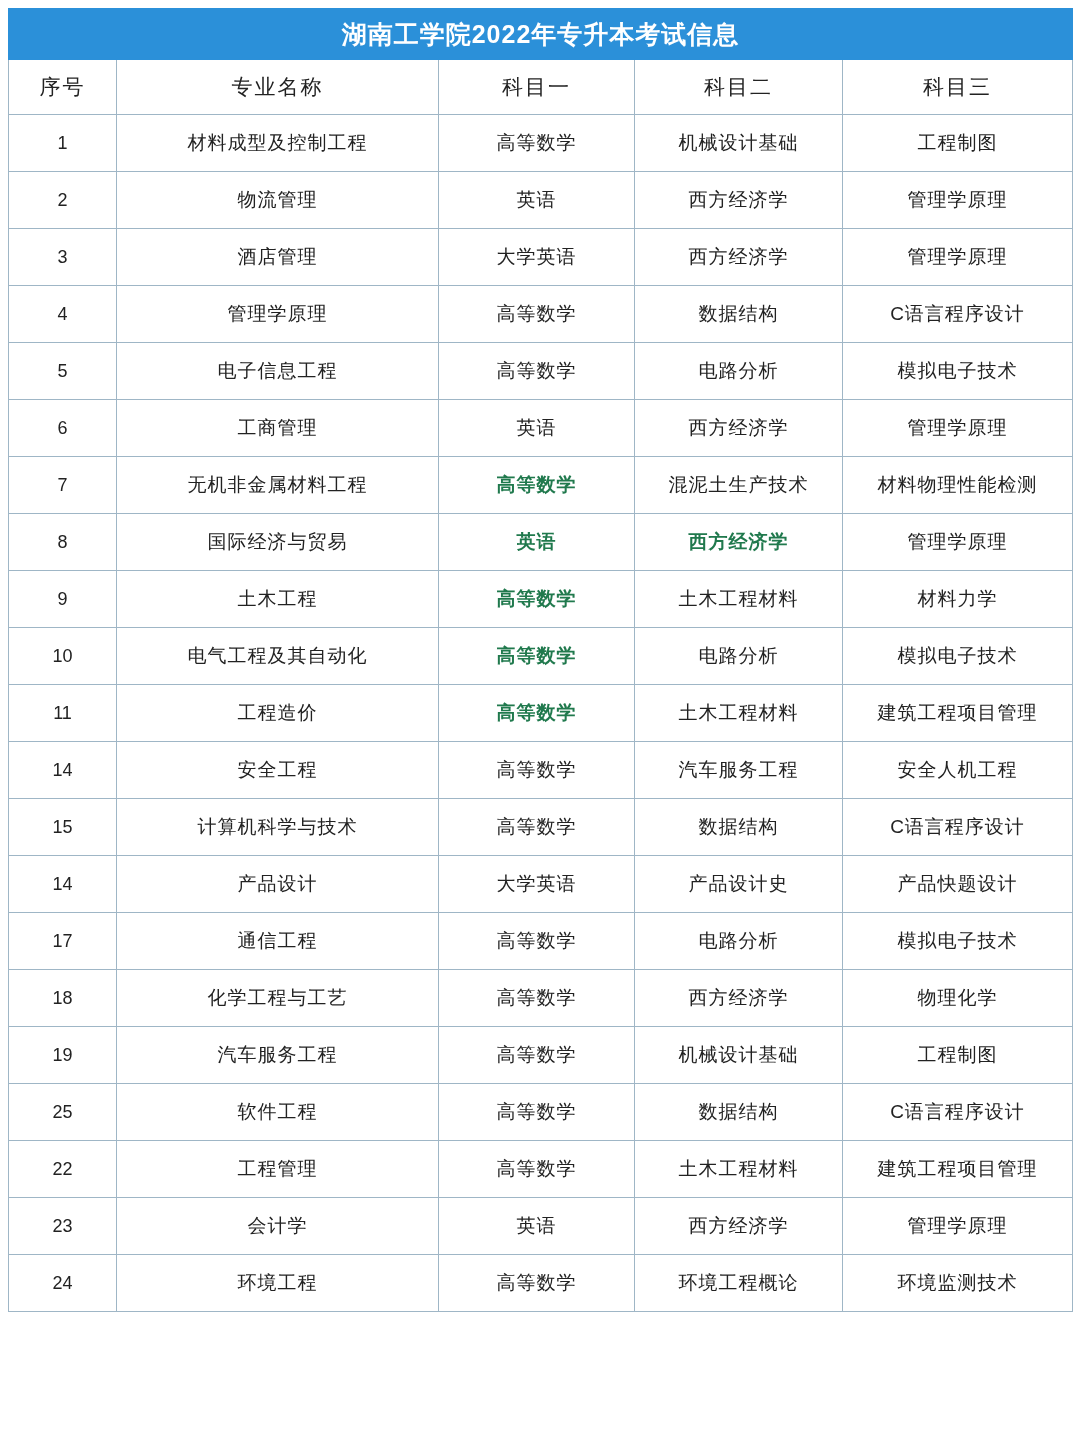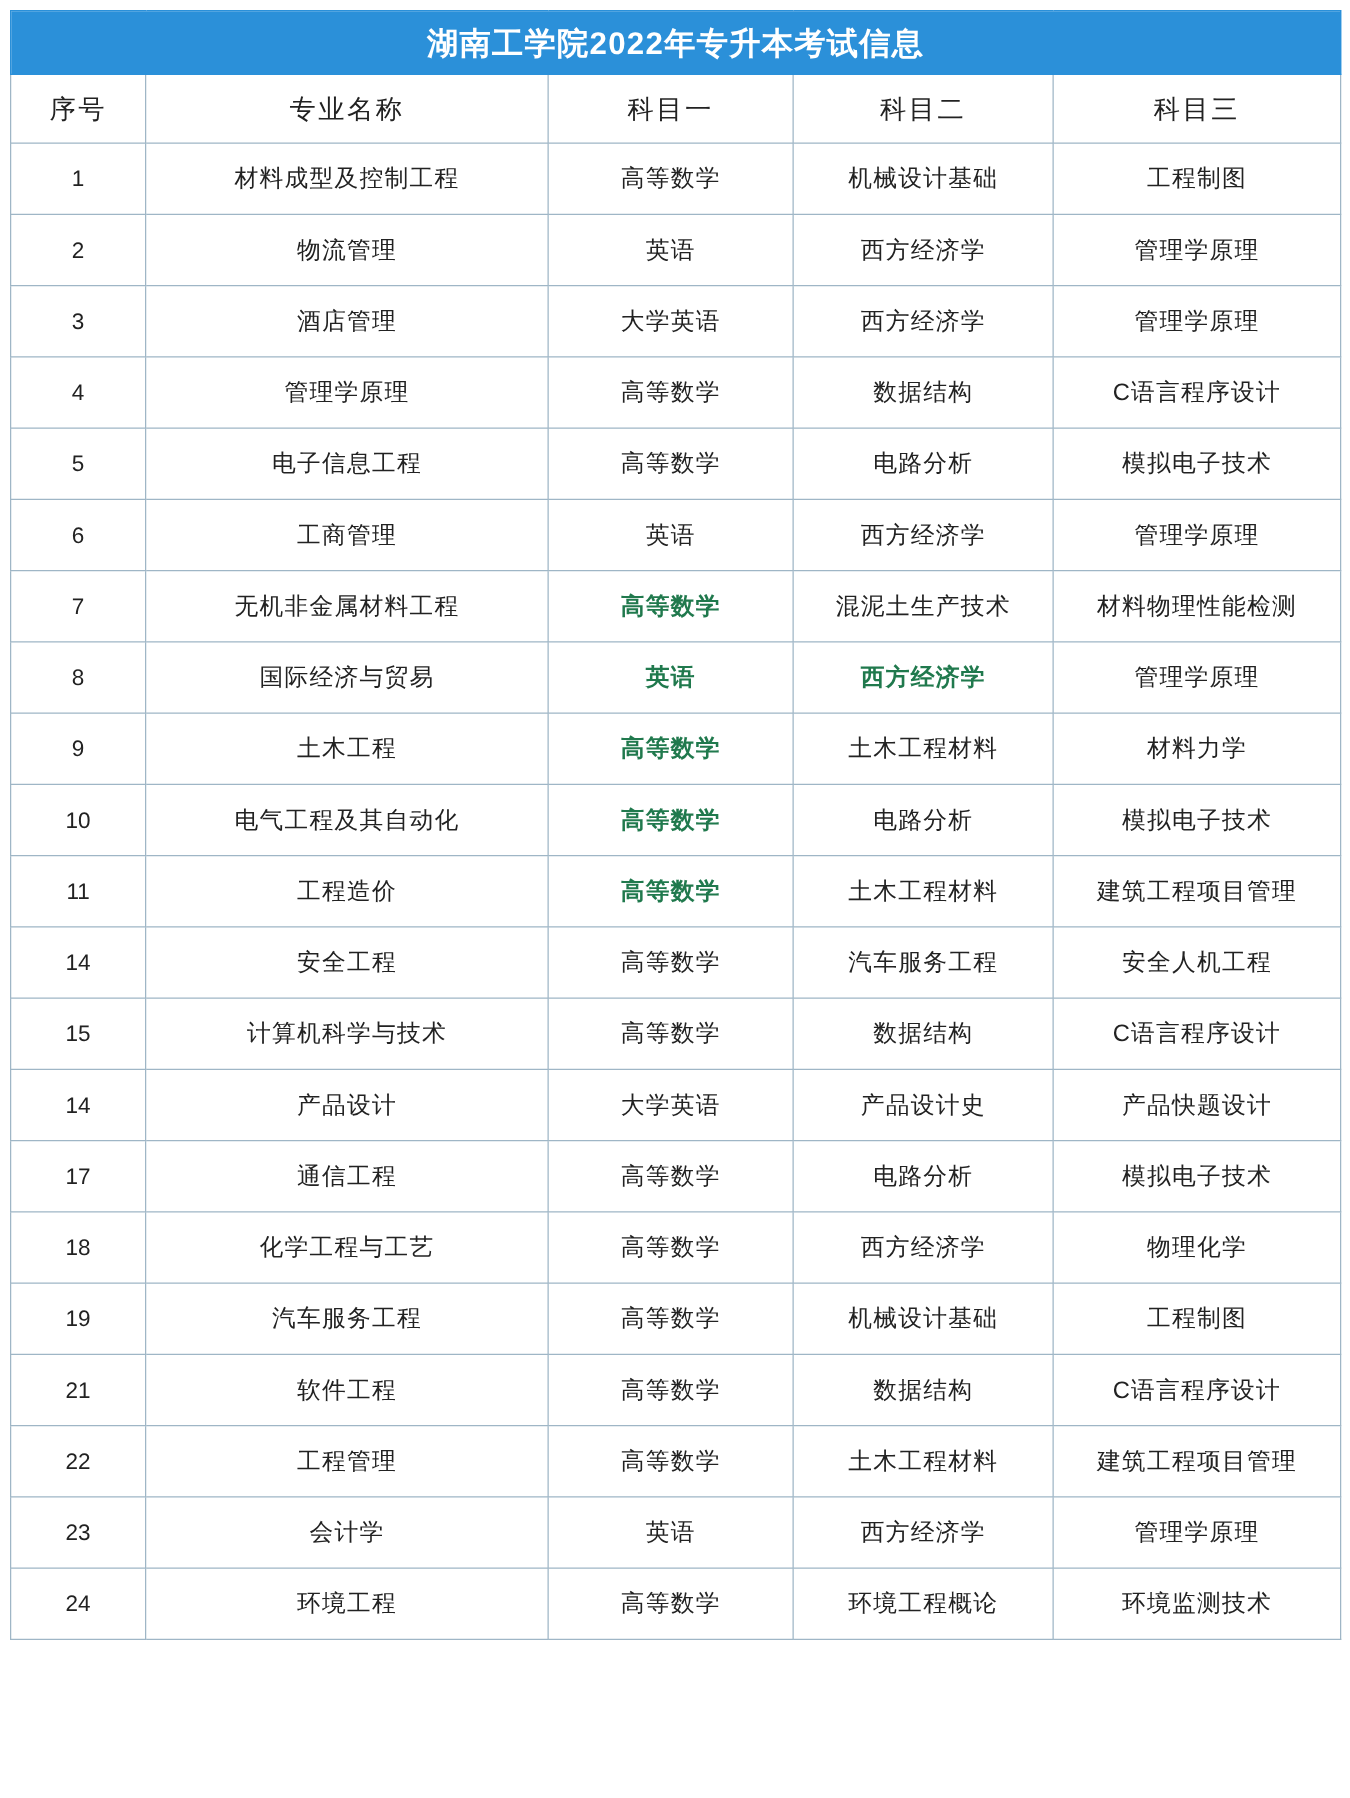--- a/index.html
+++ b/index.html
@@ -229,21 +229,21 @@
           <td class="">物理化学</td>
         </tr>
         <tr>
           <td class="idx">19</td>
           <td class="">汽车服务工程</td>
           <td class="">高等数学</td>
           <td class="">机械设计基础</td>
           <td class="">工程制图</td>
         </tr>
         <tr>
-          <td class="idx">21</td>
+          <td class="idx">25</td>
           <td class="">软件工程</td>
           <td class="">高等数学</td>
           <td class="">数据结构</td>
           <td class="">C语言程序设计</td>
         </tr>
         <tr>
           <td class="idx">22</td>
           <td class="">工程管理</td>
           <td class="">高等数学</td>
           <td class="">土木工程材料</td>

